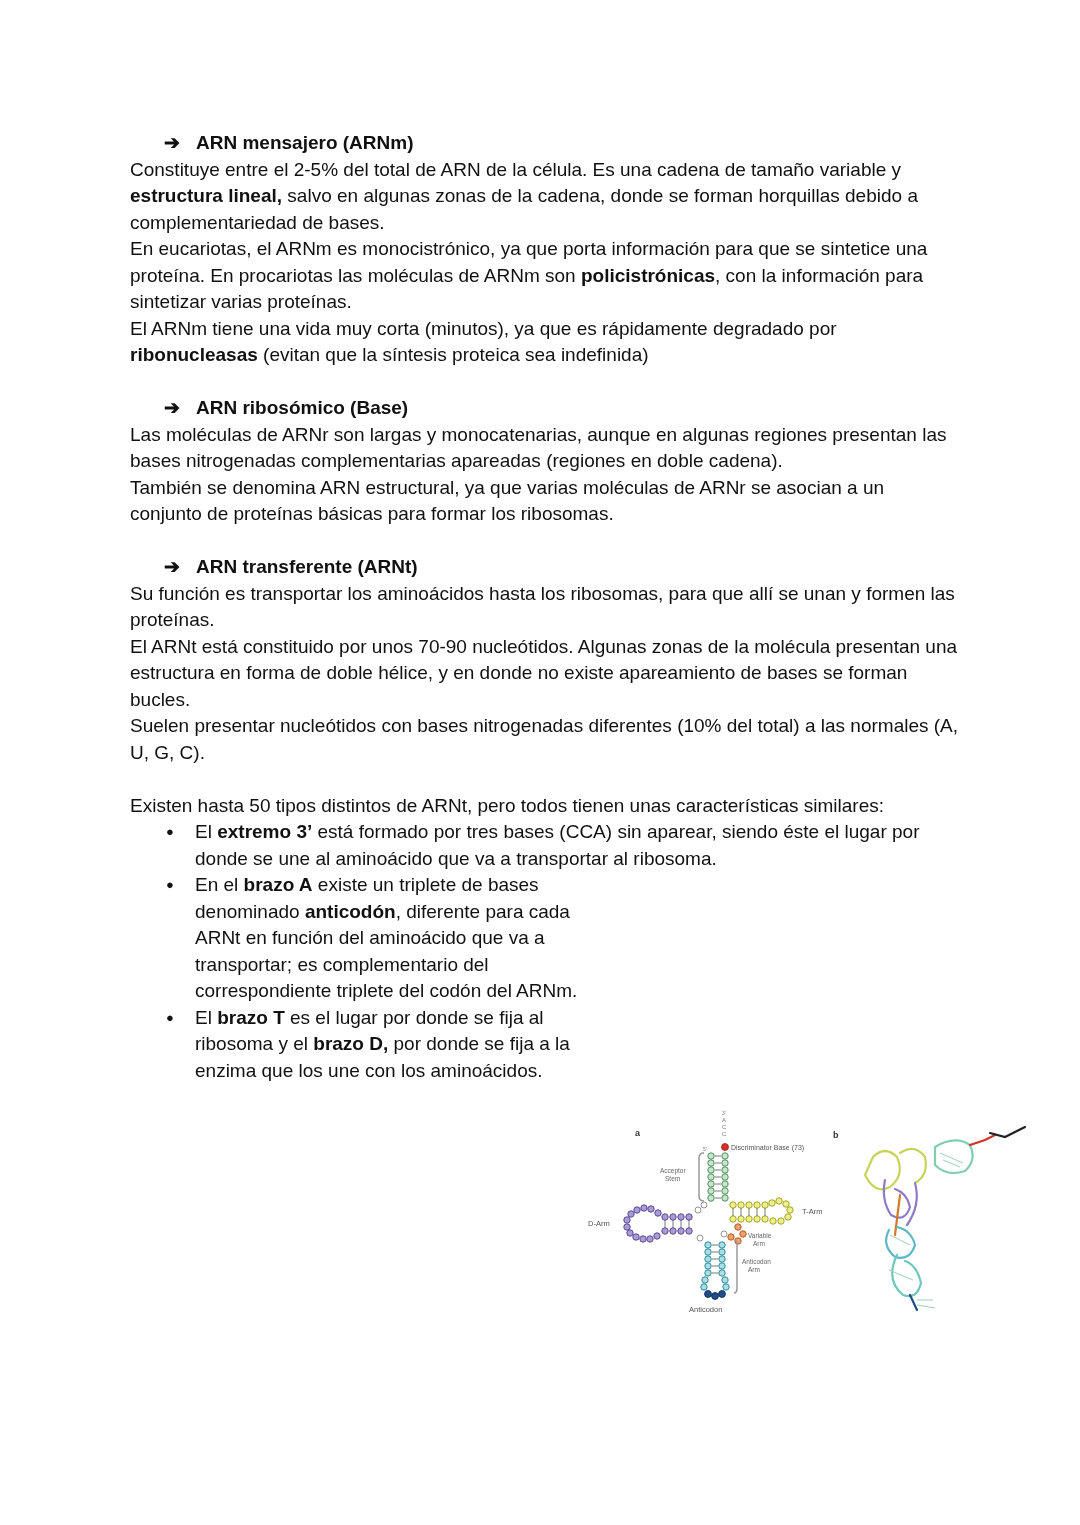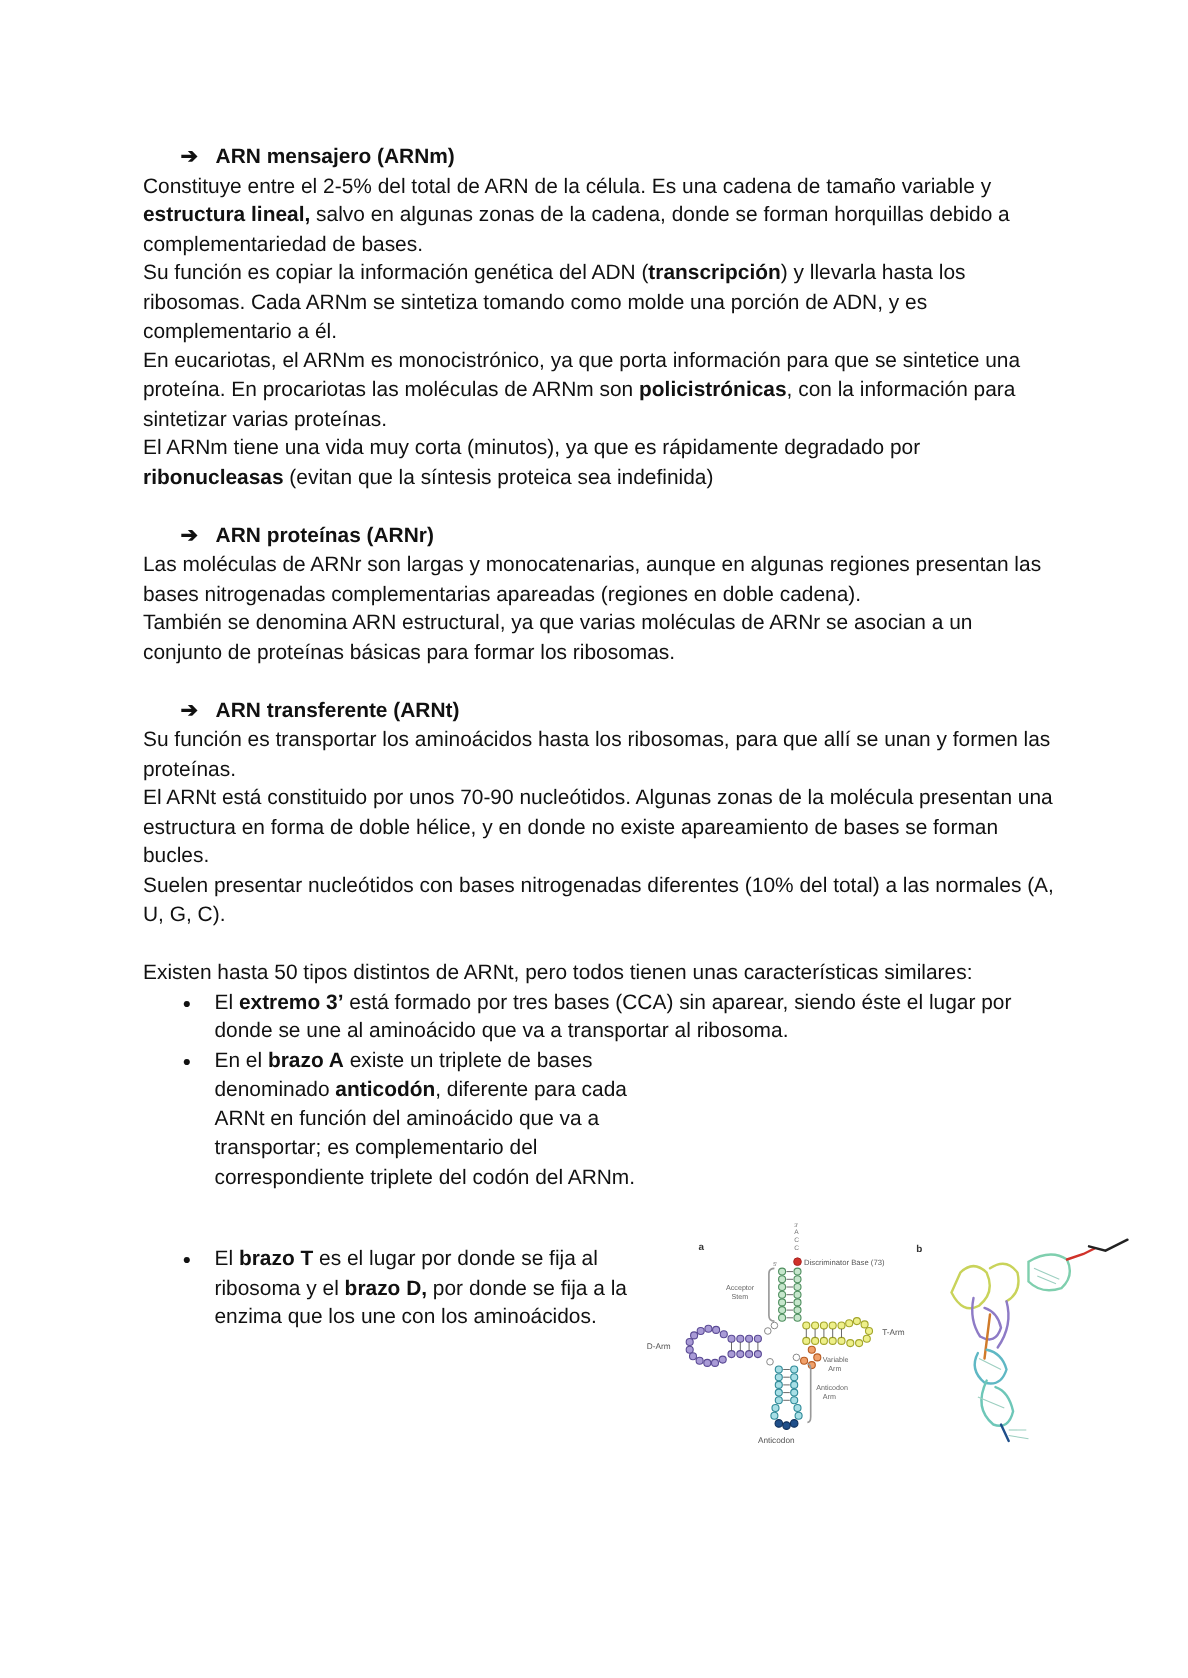--- a/index.html
+++ b/index.html
@@ -21,50 +21,49 @@
 </head>
 <body>
 
 <div class="page">
 
   <p class="heading">
     <span class="arrow">➔</span>
     <span class="htext">ARN mensajero (ARNm)</span>
   </p>
   <p><span>Constituye entre el 2-5% del total de ARN de la célula. Es una cadena de tamaño variable y </span><b>estructura lineal,</b><span> salvo en algunas zonas de la cadena, donde se forman horquillas debido a complementariedad de bases.</span></p>
-  <p><span>Su función es copiar la información genética del ADN (</span><b>transcripción</b><span>) y llevarla hasta los ribosomas. Cada ARNm se sintetiza tomando como molde una porción de ADN, y es complementario a él.</span></p>
   <p><span>En eucariotas, el ARNm es monocistrónico, ya que porta información para que se sintetice una proteína. En procariotas las moléculas de ARNm son </span><b>policistrónicas</b><span>, con la información para sintetizar varias proteínas.</span></p>
   <p><span>El ARNm tiene una vida muy corta (minutos), ya que es rápidamente degradado por </span><b>ribonucleasas</b><span> (evitan que la síntesis proteica sea indefinida)</span></p>
 
   <div class="gap"></div>
 
   <p class="heading">
     <span class="arrow">➔</span>
-    <span class="htext">ARN proteínas (ARNr)</span>
+    <span class="htext">ARN ribosómico (Base)</span>
   </p>
   <p>Las moléculas de ARNr son largas y monocatenarias, aunque en algunas regiones presentan las bases nitrogenadas complementarias apareadas (regiones en doble cadena).</p>
   <p>También se denomina ARN estructural, ya que varias moléculas de ARNr se asocian a un conjunto de proteínas básicas para formar los ribosomas.</p>
 
   <div class="gap"></div>
 
   <p class="heading">
     <span class="arrow">➔</span>
     <span class="htext">ARN transferente (ARNt)</span>
   </p>
   <p>Su función es transportar los aminoácidos hasta los ribosomas, para que allí se unan y formen las proteínas.</p>
   <p>El ARNt está constituido por unos 70-90 nucleótidos. Algunas zonas de la molécula presentan una estructura en forma de doble hélice, y en donde no existe apareamiento de bases se forman bucles.</p>
   <p>Suelen presentar nucleótidos con bases nitrogenadas diferentes (10% del total) a las normales (A, U, G, C).</p>
 
   <div class="gap"></div>
 
   <p>Existen hasta 50 tipos distintos de ARNt, pero todos tienen unas características similares:</p>
   <ul class="bullets">
     <li><span>El </span><b>extremo 3’</b><span> está formado por tres bases (CCA) sin aparear, siendo éste el lugar por donde se une al aminoácido que va a transportar al ribosoma.</span></li>
     <li class="narrow" style="width:385px;"><span>En el </span><b>brazo A</b><span> existe un triplete de bases denominado </span><b>anticodón</b><span>, diferente para cada ARNt en función del aminoácido que va a transportar; es complementario del correspondiente triplete del codón del ARNm.</span></li>
-    <li class="narrow" style="width:385px;margin-top:48px;"><span>El </span><b>brazo T</b><span> es el lugar por donde se fija al ribosoma y el </span><b>brazo D,</b><span> por donde se fija a la enzima que los une con los aminoácidos.</span></li>
+    <li class="narrow" style="width:385px;"><span>El </span><b>brazo T</b><span> es el lugar por donde se fija al ribosoma y el </span><b>brazo D,</b><span> por donde se fija a la enzima que los une con los aminoácidos.</span></li>
   </ul>
 </div>
 
 <div class="figure">
   <svg width="450" height="235" viewBox="0 0 450 235">
 
     <text x="50" y="31" font-size="9" font-weight="bold" fill="#333">a</text>
     <text x="248" y="33" font-size="9" font-weight="bold" fill="#333">b</text>
 
     <text x="137" y="10" font-size="5" fill="#777">3'</text>

